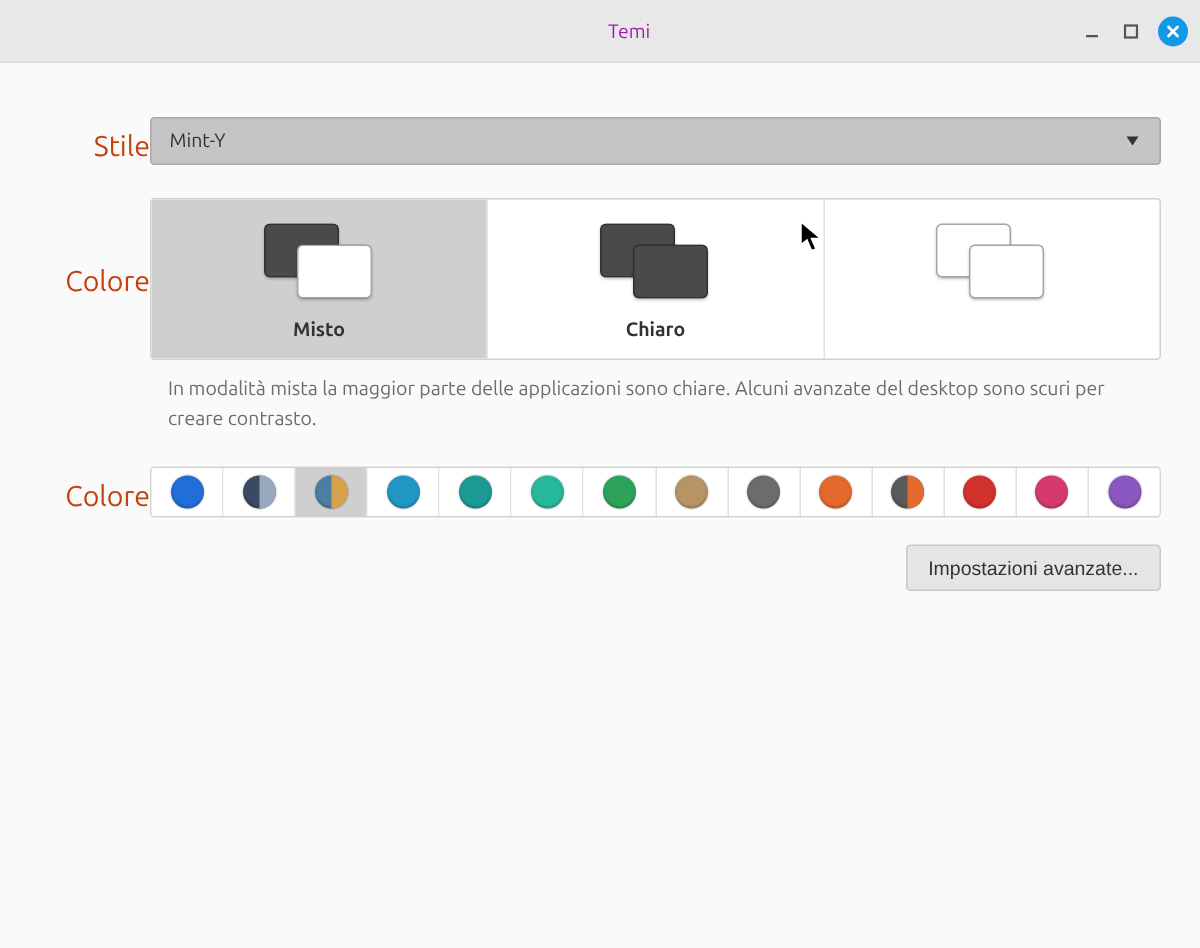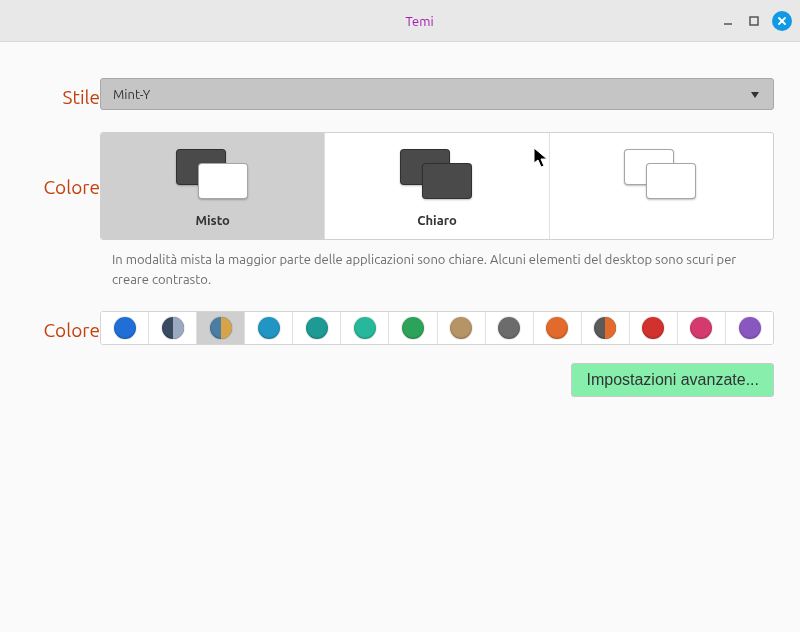--- a/index.html
+++ b/index.html
@@ -163,25 +163,25 @@
     background: var(--c2);
   }
   .adv-row {
     display: flex;
     justify-content: flex-end;
     margin-top: 18px;
     padding-right: 0;
   }
   .adv-btn {
     padding: 7px 14px;
-    background: #86efac;
+    background: #e5e5e5;
     border: 1px solid #c8c8c8;
     border-radius: 3px;
     color: #333;
-    font-size: 16px;
+    font-size: 13px;
     cursor: pointer;
   }
   .cursor {
     position: absolute;
     left: 533px;
     top: 147px;
     pointer-events: none;
   }
 </style>
 </head>
@@ -243,21 +243,21 @@
             </div>
             <div class="aspect-name">Chiaro</div>
           </div>
           <div class="aspect-opt">
             <div class="aspect-preview">
               <div class="winshape win-back" style="background:#ffffff"></div>
               <div class="winshape win-front" style="background:#ffffff"></div>
             </div>
           </div>
         </div>
-      <div class="hint">In modalità mista la maggior parte delle applicazioni sono chiare. Alcuni elementi del desktop sono scuri per creare contrasto.</div>
+      <div class="hint">In modalità mista la maggior parte delle applicazioni sono chiare. Alcuni avanzate del desktop sono scuri per creare contrasto.</div>
     </div>
   </div>
 
   <div class="row" style="margin-bottom:16px">
     <div class="row-label" style="padding-top:8px">Colore</div>
     <div class="row-body">
       <div class="color-grid" id="color-grid">
           <div class="swatch-cell">
             <div class="swatch" style="background: rgb(31, 111, 214);"></div>
           </div>

